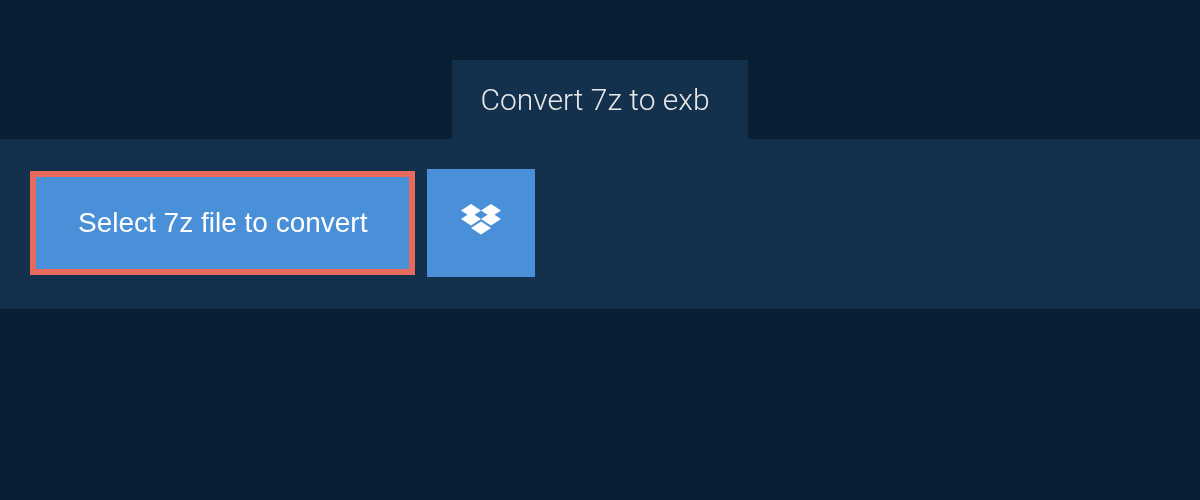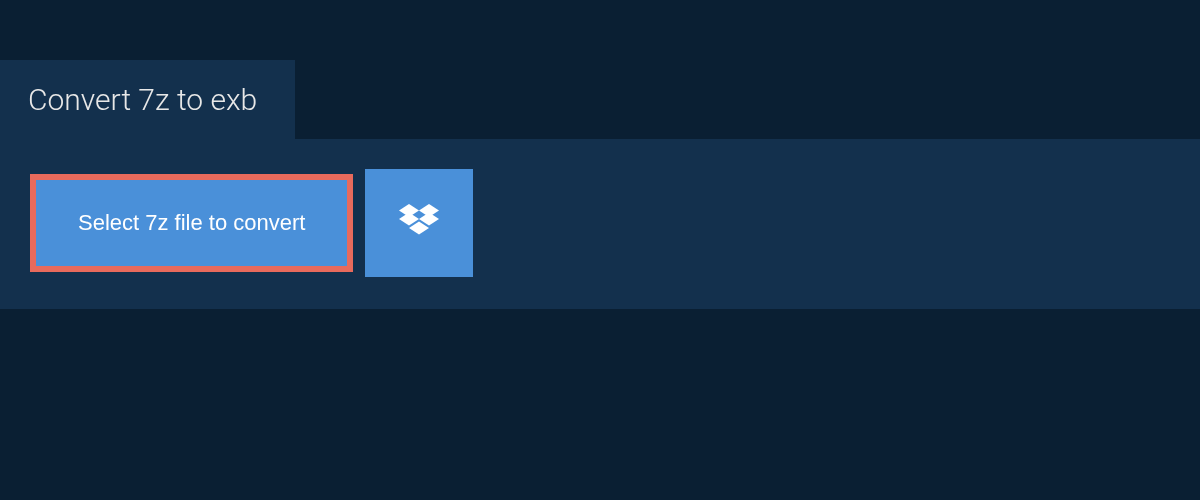--- a/index.html
+++ b/index.html
@@ -9,20 +9,21 @@
     }
     body {
       width: 1200px;
       height: 500px;
       background: #0a1f33;
       font-family: -apple-system, BlinkMacSystemFont, "Segoe UI", Roboto, Helvetica, Arial, sans-serif;
       overflow: hidden;
     }
     .tab-container {
       margin-top: 60px;
+      text-align: center;
     }
     .tab {
       display: inline-block;
       background: #13304d;
       padding: 22px 38px 22px 28px;
       color: #e8e8e8;
       font-size: 30px;
       font-weight: 300;
     }
     .panel {
@@ -33,21 +34,21 @@
       gap: 12px;
       margin-bottom: 10px;
     }
     .select-button-wrapper {
       border: 6px solid #e86a5c;
       display: inline-block;
     }
     .select-button {
       background: #4a90d9;
       color: #ffffff;
-      font-size: 22px;
+      font-size: 28px;
       font-weight: 300;
       padding: 30px 42px;
       border: none;
       cursor: pointer;
       display: block;
     }
     .dropbox-button {
       background: #4a90d9;
       width: 108px;
       height: 108px;

